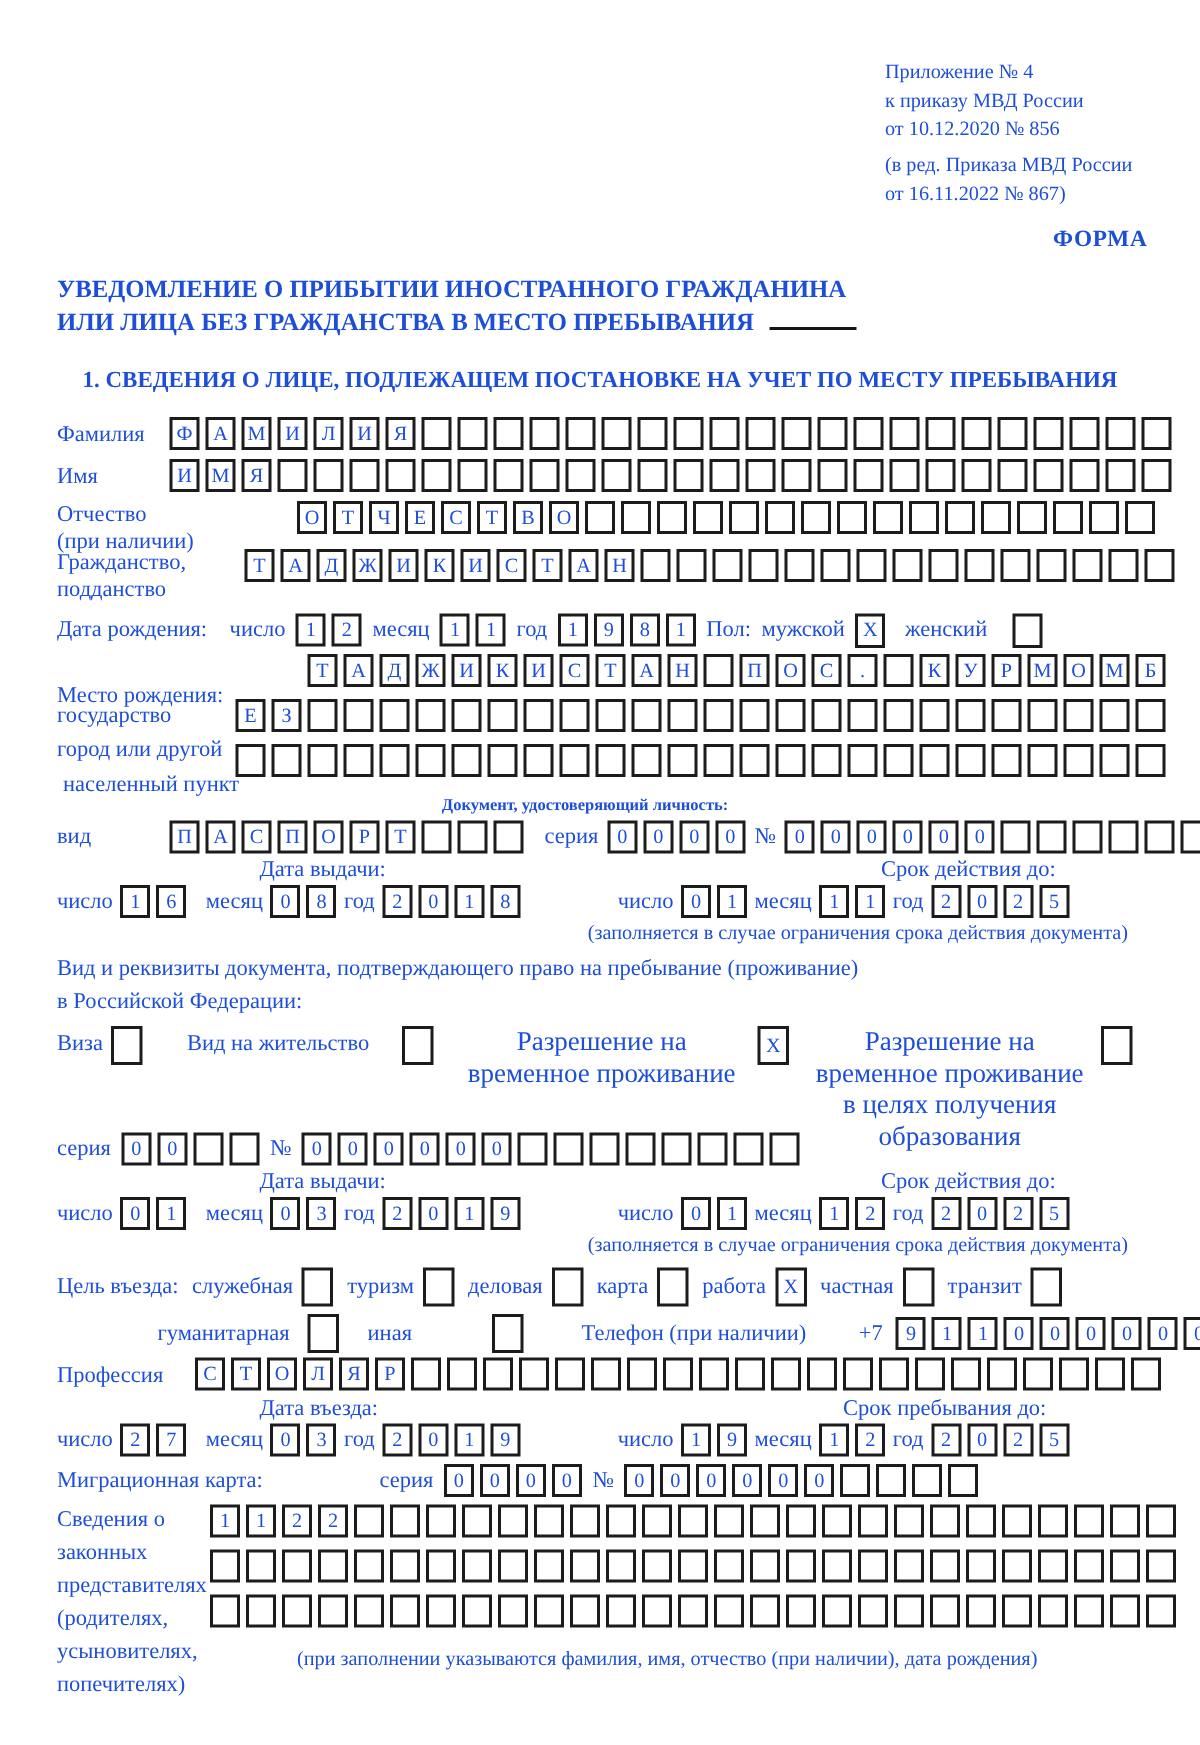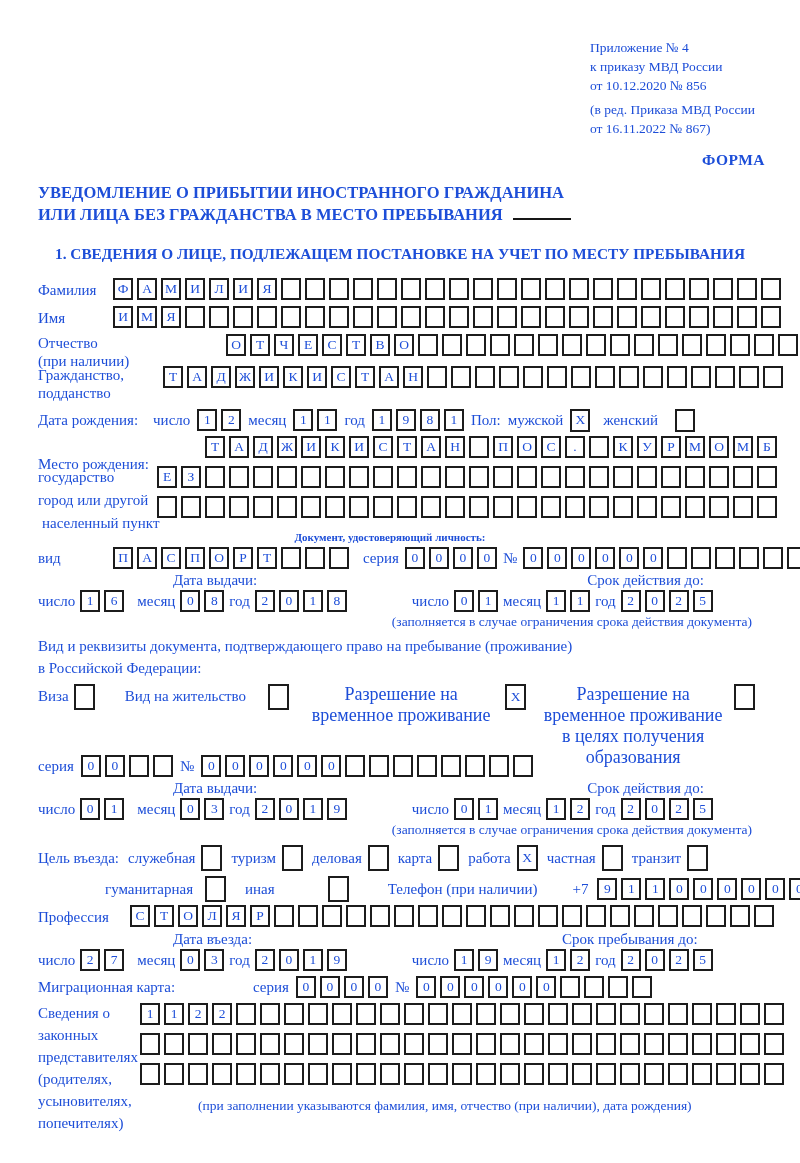--- a/index.html
+++ b/index.html
@@ -117,21 +117,21 @@
           <span class="cell"></span>
           <span class="cell"></span>
           <span class="cell"></span>
           <span class="cell"></span>
           <span class="cell"></span>
           <span class="cell"></span>
           <span class="cell"></span>
         </span>
   </div>
 
-  <div class="row" style="margin-bottom:0;gap:28px;">
+  <div class="row" style="margin-bottom:0;">
     <span style="width:160px;flex:0 0 auto;">
       <span class="lbl2">Отчество</span><br>
       <span class="lbl2">(при наличии)</span>
     </span>
     <span class="cells">
           <span class="cell">О</span>
           <span class="cell">Т</span>
           <span class="cell">Ч</span>
           <span class="cell">Е</span>
           <span class="cell">С</span>

